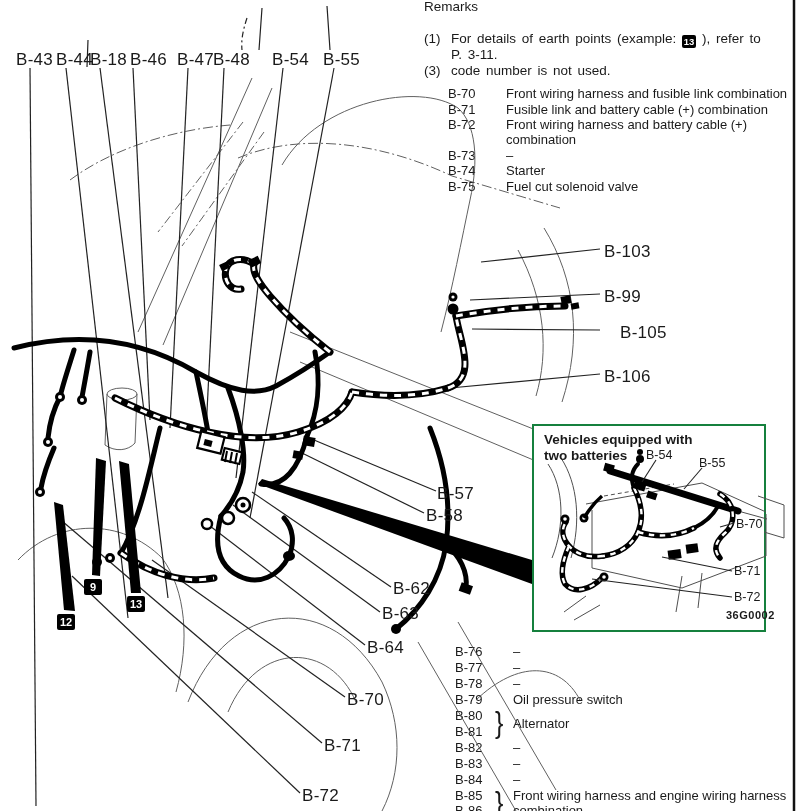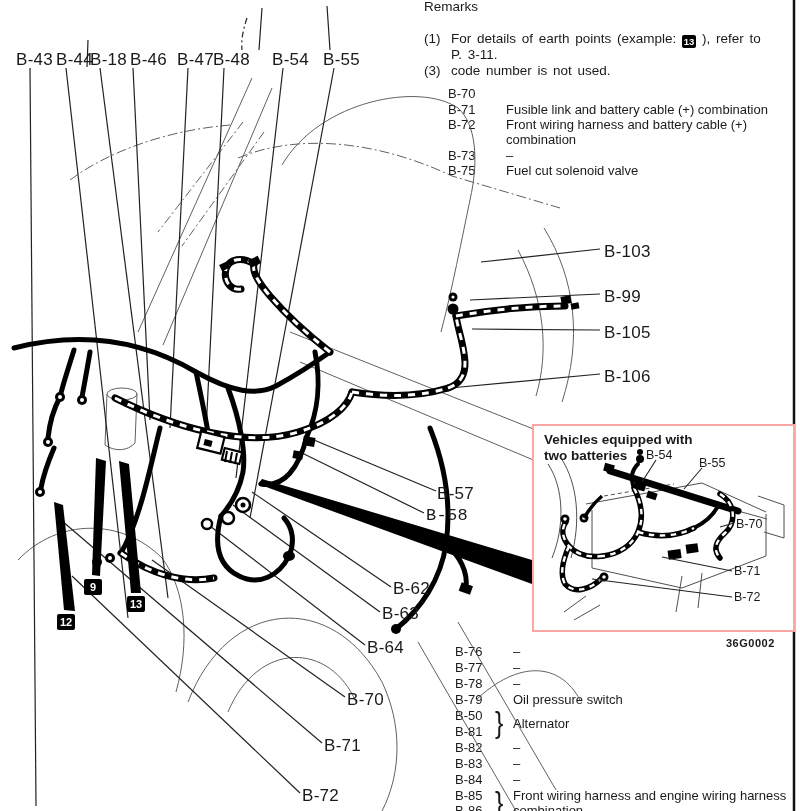--- a/index.html
+++ b/index.html
@@ -35,22 +35,22 @@
   .lg-gdesc{flex:1;max-width:285px;}
   
   .dlabel{position:absolute;font-size:17px;letter-spacing:0.3px;white-space:nowrap;z-index:2;}
   .ebadge{
     position:absolute;z-index:2;background:#000;color:#fff;
     font-size:11px;font-weight:bold;width:18px;height:16px;
     display:flex;align-items:center;justify-content:center;border-radius:2px;
   }
   
   .inset{
-    left:532px;top:424px;width:263px;height:208px;
-    border:2px solid #fca5a5;background:#fff;z-index:3;box-sizing:border-box;
+    left:532px;top:424px;width:234px;height:208px;
+    border:2px solid #15803d;background:#fff;z-index:3;box-sizing:border-box;
   }
   .inset .title{position:absolute;left:10px;font-weight:bold;font-size:13.5px;line-height:16px;z-index:2;white-space:nowrap;}
   .inset .ilabel{position:absolute;font-size:12.5px;z-index:2;white-space:nowrap;}
   .inset .figcode{position:absolute;font-size:11px;font-weight:bold;letter-spacing:0.5px;z-index:2;}
   .layer{left:0;top:0;z-index:1;}
 </style>
 </head>
 <body>
 
 <svg class="abs layer" width="800" height="811" viewBox="0 0 800 811">
@@ -206,34 +206,39 @@
     <div class="r-num">(3)</div>
     <div class="r-body">
       <div>code number is not used.</div>
     </div>
   </div>
 </div>
 
 <div class="abs legend legend-top">
   <div class="lg-row">
     <div class="lg-code">B-70</div>
+    <div class="lg-desc">Front wiring harness and fusible link combination</div>
   </div>
   <div class="lg-row">
     <div class="lg-code">B-71</div>
     <div class="lg-desc">Fusible link and battery cable (+) combination</div>
   </div>
   <div class="lg-row">
     <div class="lg-code">B-72</div>
     <div class="lg-desc">Front wiring harness and battery cable (+) combination</div>
   </div>
   <div class="lg-row" style="">
     <div class="lg-code">B-73</div>
     <div class="lg-desc">–</div>
   </div>
   <div class="lg-row">
+    <div class="lg-code">B-74</div>
+    <div class="lg-desc">Starter</div>
+  </div>
+  <div class="lg-row">
     <div class="lg-code">B-75</div>
     <div class="lg-desc">Fuel cut solenoid valve</div>
   </div>
 </div>
 
 <div class="abs legend legend-bottom">
   <div class="lg-row">
     <div class="lg-code">B-76</div>
     <div class="lg-desc">–</div>
   </div>
@@ -244,21 +249,21 @@
   <div class="lg-row">
     <div class="lg-code">B-78</div>
     <div class="lg-desc">–</div>
   </div>
   <div class="lg-row">
     <div class="lg-code">B-79</div>
     <div class="lg-desc">Oil pressure switch</div>
   </div>
   <div class="lg-group">
     <div class="lg-codes">
-      <div>B-50</div>
+      <div>B-80</div>
       <div>B-81</div>
     </div>
     <div class="lg-brace">}</div>
     <div class="lg-gdesc">Alternator</div>
   </div>
   <div class="lg-row">
     <div class="lg-code">B-82</div>
     <div class="lg-desc">–</div>
   </div>
   <div class="lg-row">
@@ -283,25 +288,25 @@
 <div class="dlabel" style="left:56px;top:50px;">B-44</div>
 <div class="dlabel" style="left:90px;top:50px;">B-18</div>
 <div class="dlabel" style="left:130px;top:50px;">B-46</div>
 <div class="dlabel" style="left:177px;top:50px;">B-47</div>
 <div class="dlabel" style="left:213px;top:50px;">B-48</div>
 <div class="dlabel" style="left:272px;top:50px;">B-54</div>
 <div class="dlabel" style="left:323px;top:50px;">B-55</div>
 
 <div class="dlabel" style="left:604px;top:242px;">B-103</div>
 <div class="dlabel" style="left:604px;top:287px;">B-99</div>
-<div class="dlabel" style="left:604px;top:323px;text-align:right;">B-105</div>
+<div class="dlabel" style="left:620px;top:323px;text-align:right;">B-105</div>
 <div class="dlabel" style="left:604px;top:367px;">B-106</div>
 
 <div class="dlabel" style="left:437px;top:484px;">B-57</div>
-<div class="dlabel" style="left:426px;top:506px;font-family:Liberation Mono, monospace;">B-58</div>
+<div class="dlabel" style="left:426px;top:506px;">B-58</div>
 <div class="dlabel" style="left:393px;top:579px;">B-62</div>
 <div class="dlabel" style="left:382px;top:604px;">B-63</div>
 <div class="dlabel" style="left:367px;top:638px;">B-64</div>
 <div class="dlabel" style="left:347px;top:690px;">B-70</div>
 <div class="dlabel" style="left:324px;top:736px;">B-71</div>
 <div class="dlabel" style="left:302px;top:786px;">B-72</div>
 
 <div class="ebadge" style="left:84px;top:579px;">9</div>
 <div class="ebadge" style="left:127px;top:596px;">13</div>
 <div class="ebadge" style="left:57px;top:614px;">12</div>
@@ -369,14 +374,14 @@
       <path d="M 198,171 L 58,153"></path>
     </g>
   </svg>
   <div class="title" style="top:6px;">Vehicles equipped with</div>
   <div class="title" style="top:22px;">two batteries</div>
   <div class="ilabel" style="left:112px;top:22px;">B-54</div>
   <div class="ilabel" style="left:165px;top:30px;">B-55</div>
   <div class="ilabel" style="left:202px;top:91px;">B-70</div>
   <div class="ilabel" style="left:200px;top:138px;">B-71</div>
   <div class="ilabel" style="left:200px;top:164px;">B-72</div>
-  <div class="figcode" style="left:192px;top:183px;margin-top:28px;">36G0002</div>
+  <div class="figcode" style="left:192px;top:183px;">36G0002</div>
 </div>
 
 </body></html>

